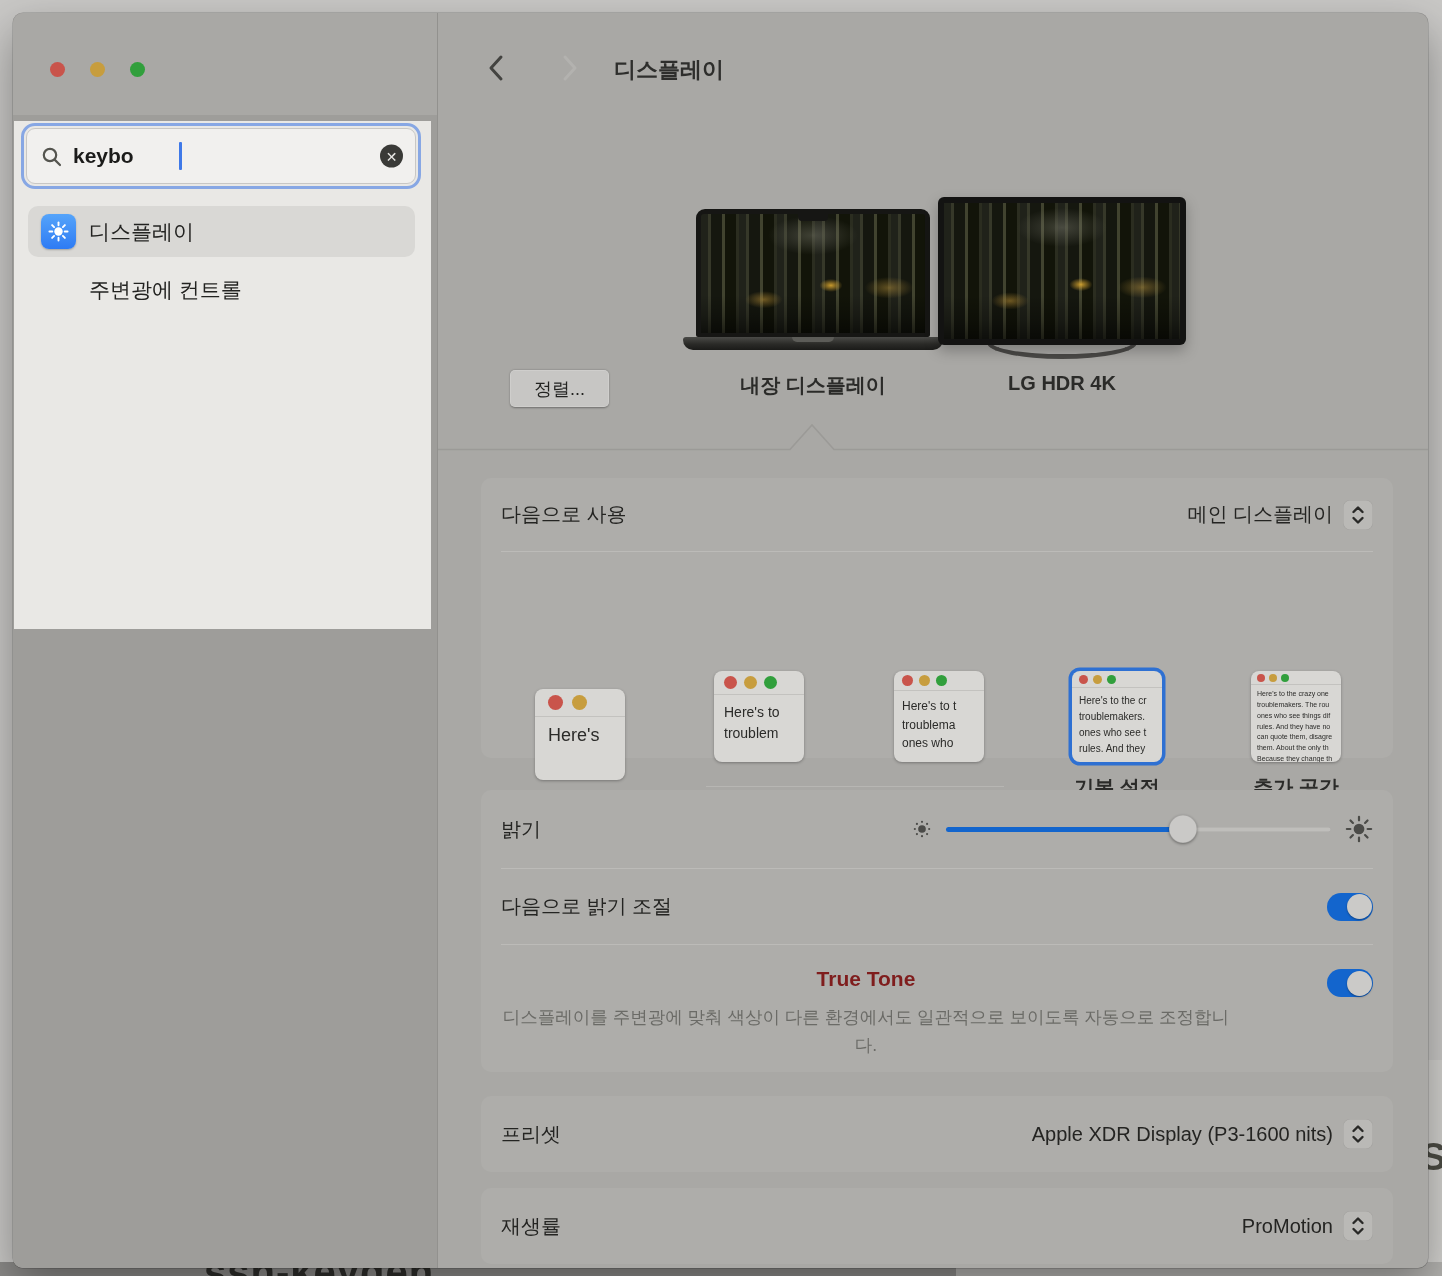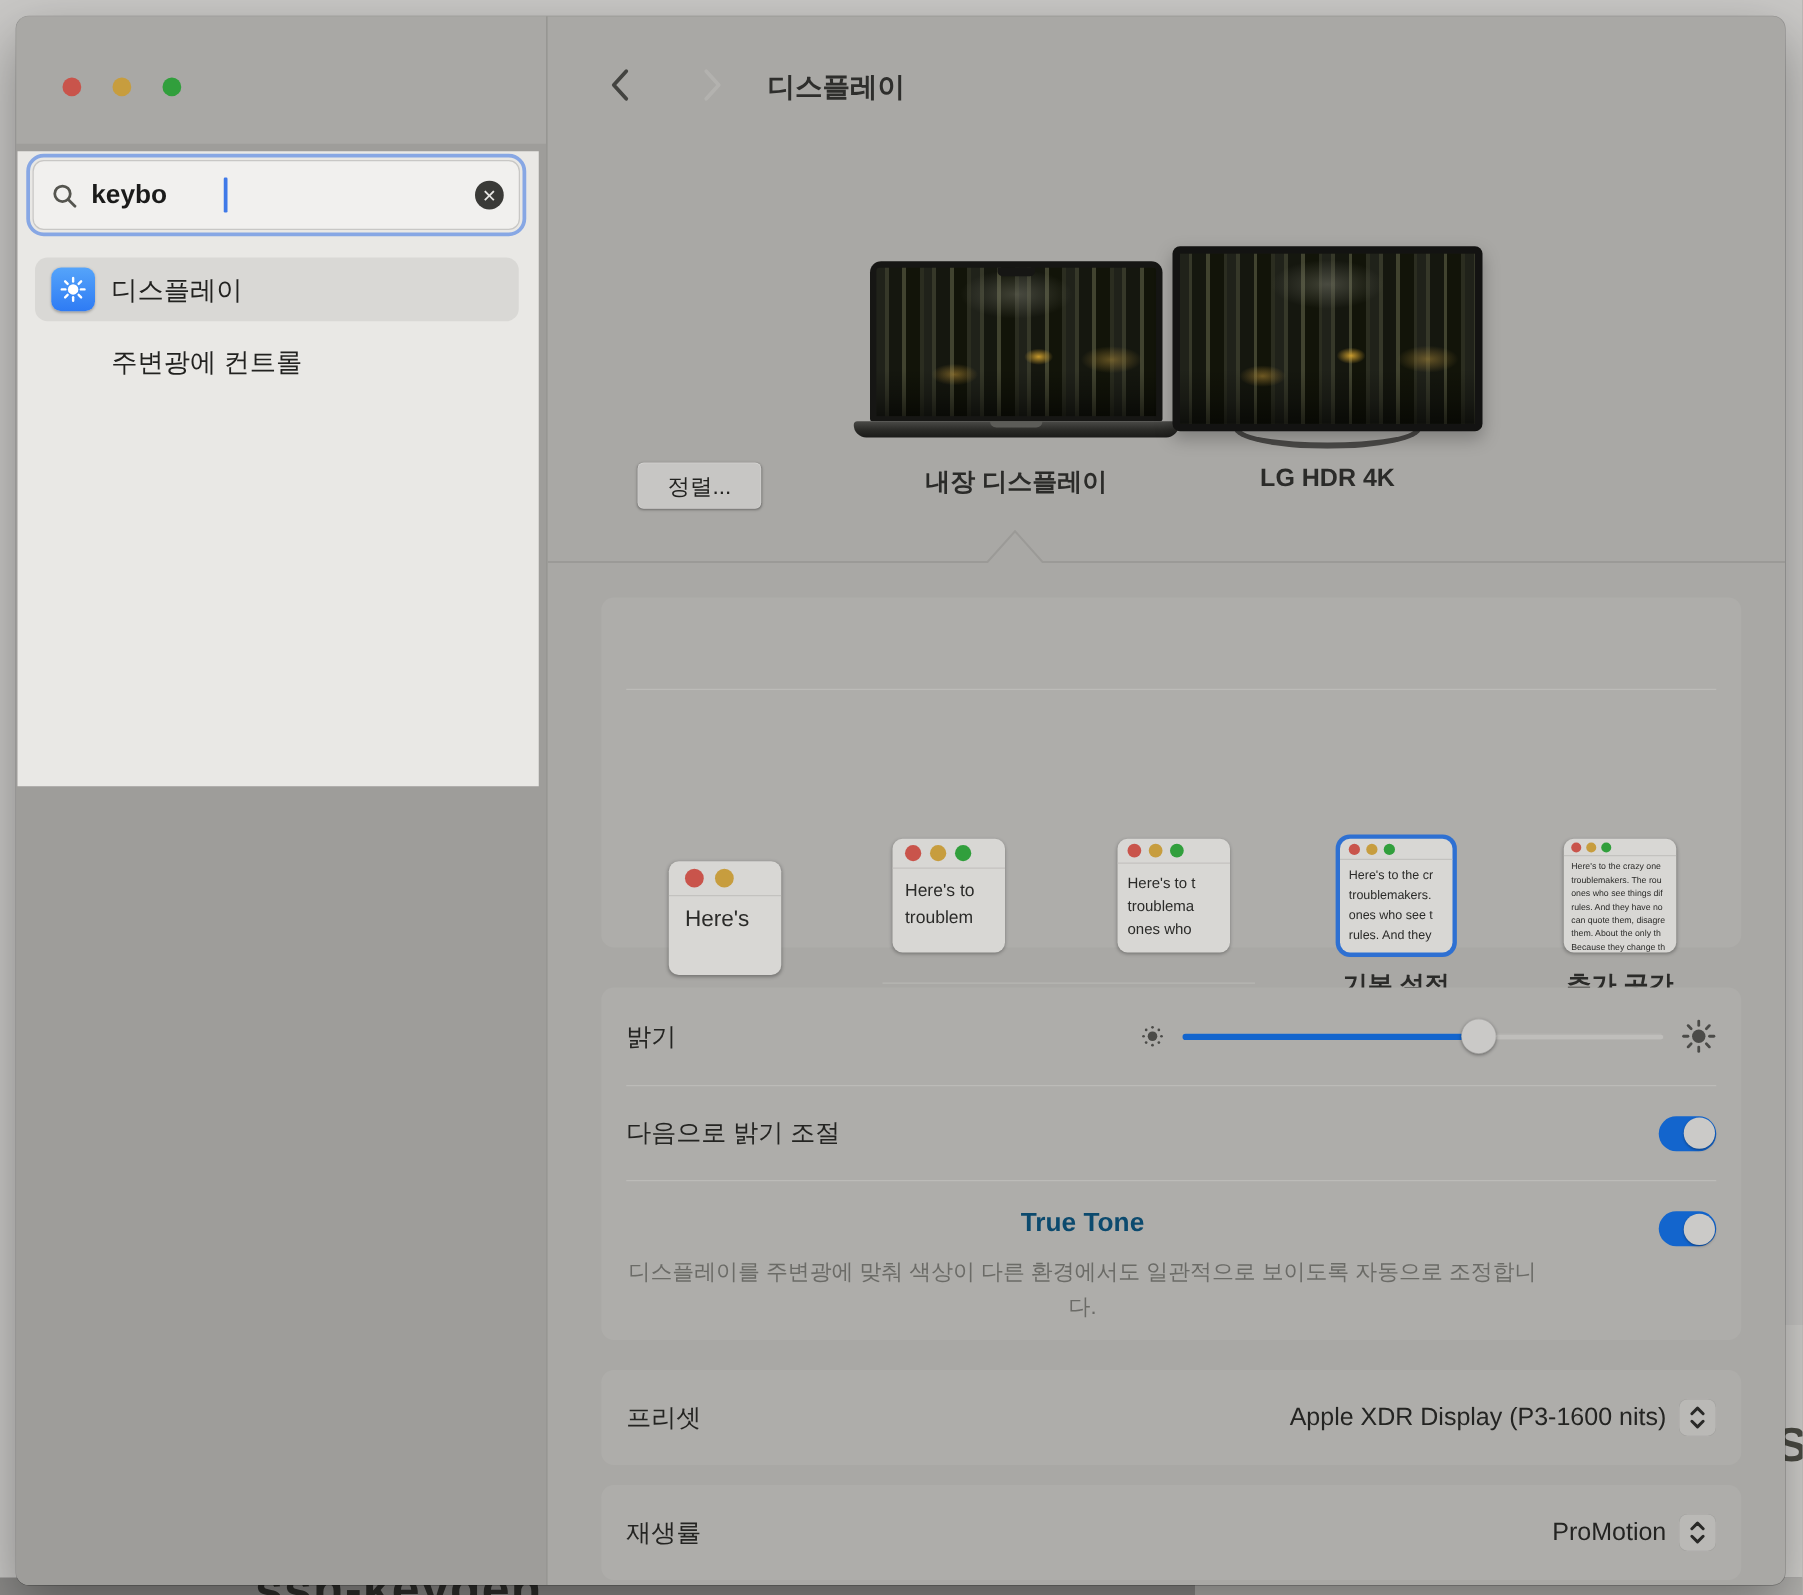--- a/index.html
+++ b/index.html
@@ -174,21 +174,21 @@
   .s5 .thumb-body { font-size:7px; padding:4px 0 0 6px; line-height:1.55; }
 
   
   .card-bright { top:777px; height:282px;text-align:center; }
   .bright-row { top:0; height:78px; }
   .bdiv1 { top:78px; }
   .auto-row { top:79px; height:75px; }
   .bdiv2 { top:154px; }
   .tt-row { top:155px; height:127px; align-items:flex-start; }
   .tt-left { padding-top:22px; }
-  .tt-title { font-size:21px; font-weight:600; color:#0c4a6e; }
+  .tt-title { font-size:21px; font-weight:600; color:#7f1d1d; }
   .tt-desc { margin-top:12px; width:730px; font-size:17.5px; line-height:1.62; color:#6b6b67; }
   .tt-toggle { margin-left:auto; margin-top:24px; }
 
   .slider-group { margin-left:auto; display:flex; align-items:center; gap:14px; }
   .slider { position:relative; width:385px; height:28px; }
   .slider-track { position:absolute; left:0; right:0; top:11.5px; height:5px; border-radius:3px; background:#bfbebb; box-shadow:inset 0 0 0 0.5px rgba(0,0,0,0.1); }
   .slider-fill { position:absolute; left:0; top:11.5px; height:5px; border-radius:3px; background:#1365cd; }
   .slider-knob {
     position:absolute; top:14px; transform:translate(-50%,-50%);
     width:28px; height:28px; border-radius:50%; background:#cac9c7;
@@ -300,20 +300,32 @@
       </div>
       <div class="display-label lbl-lg">LG HDR 4K</div>
 
       <button class="arrange-btn">정렬...</button>
 
       <svg class="section-divider" width="991" height="30" viewBox="0 0 991 30">
         <path d="M0,28.5 H352 L374,4 L396,28.5 H991" fill="none" stroke="#9b9a97" stroke-width="1.6"></path>
       </svg>
 
       <div class="card card-useas">
+        <div class="card-row useas-row">
+          <span class="row-label">다음으로 사용</span>
+          <div class="row-right">
+            <span class="row-value">메인 디스플레이</span>
+            <div class="stepper">
+              <svg width="14" height="20" viewBox="0 0 14 20">
+                <polyline points="2.5,7 7,2.5 11.5,7" fill="none" stroke="#292927" stroke-width="2.4" stroke-linecap="round" stroke-linejoin="round"></polyline>
+                <polyline points="2.5,13 7,17.5 11.5,13" fill="none" stroke="#292927" stroke-width="2.4" stroke-linecap="round" stroke-linejoin="round"></polyline>
+              </svg>
+            </div>
+          </div>
+        </div>
         <div class="hdivider useas-div"></div>
 
         <div class="scale-zone">
           <div class="scale-connector"></div>
 
           <div class="scale-opt s1">
             <div class="scale-thumb">
               <div class="thumb-bar">
                   <span class="dot r"></span>
                   <span class="dot y"></span>

